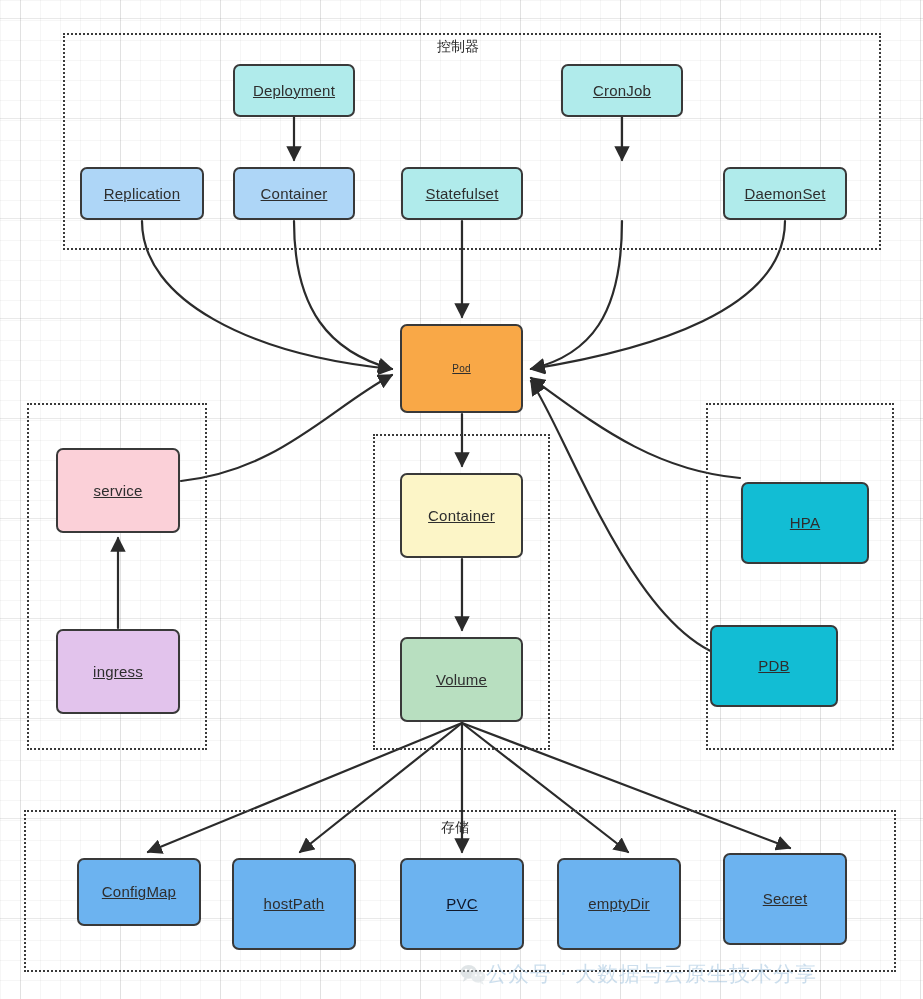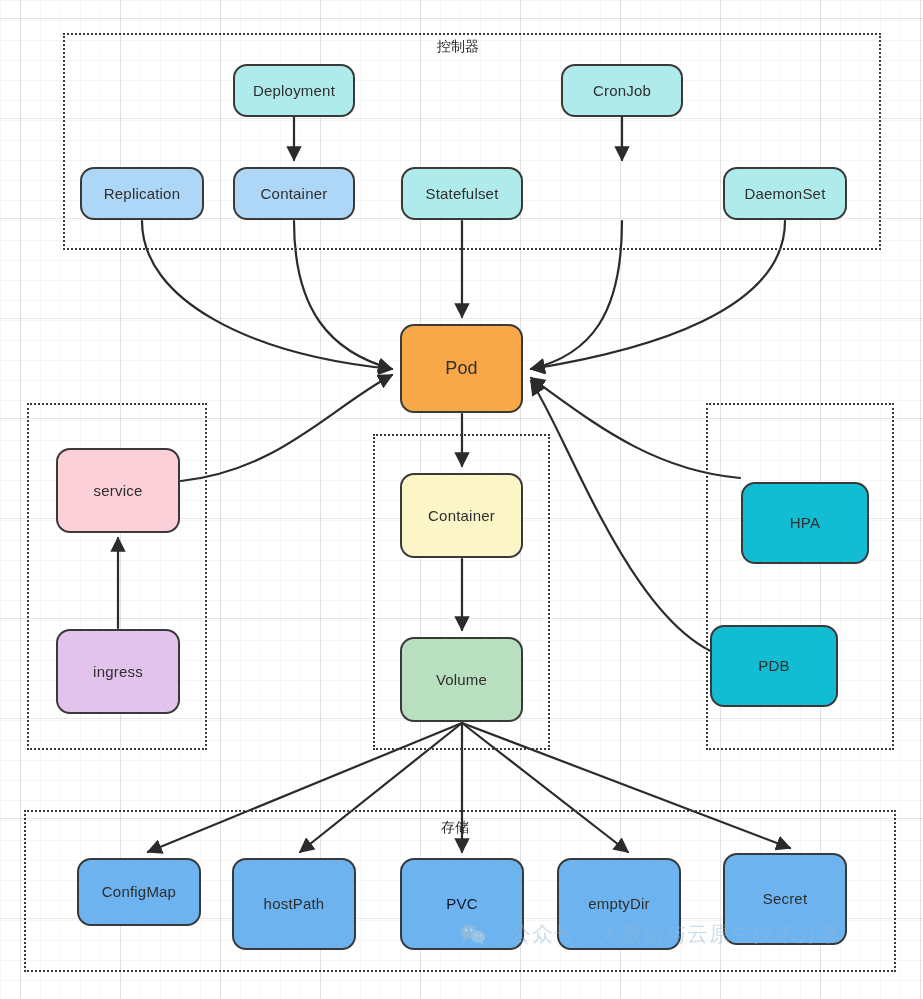--- a/index.html
+++ b/index.html
@@ -48,41 +48,43 @@
     white-space: nowrap;
     z-index: 4;
     font-family: "DejaVu Sans", "Liberation Sans", sans-serif;
   }
 
   
   .node {
     position: absolute;
     box-sizing: border-box;
     border: 2px solid #393939;
-    border-radius: 14px;
+    border-radius: 7px;
     display: flex;
     align-items: center;
     justify-content: center;
     font-size: 15px;
     color: #2e2e2e;
     z-index: 3;
     letter-spacing: 0.2px;
     text-align: center;
     line-height: 1.15;
+    text-decoration: underline;
   }
-  .node.big { font-size: 18px; }
+  .node.big { font-size: 10px; }
 
   
   .watermark {
     position: absolute;
     display: flex;
     align-items: center;
-    gap: 24px;
+    gap: 0;
     z-index: 5;
     opacity: 0.45;
+    margin-top: 40px;
   }
   .watermark .wm-text {
     font-size: 21px;
     color: #8fb8d8;
     letter-spacing: 1px;
     font-family: "DejaVu Sans", "Liberation Sans", sans-serif;
     white-space: nowrap;
   }
   .wechat-icon {
     width: 26px;

